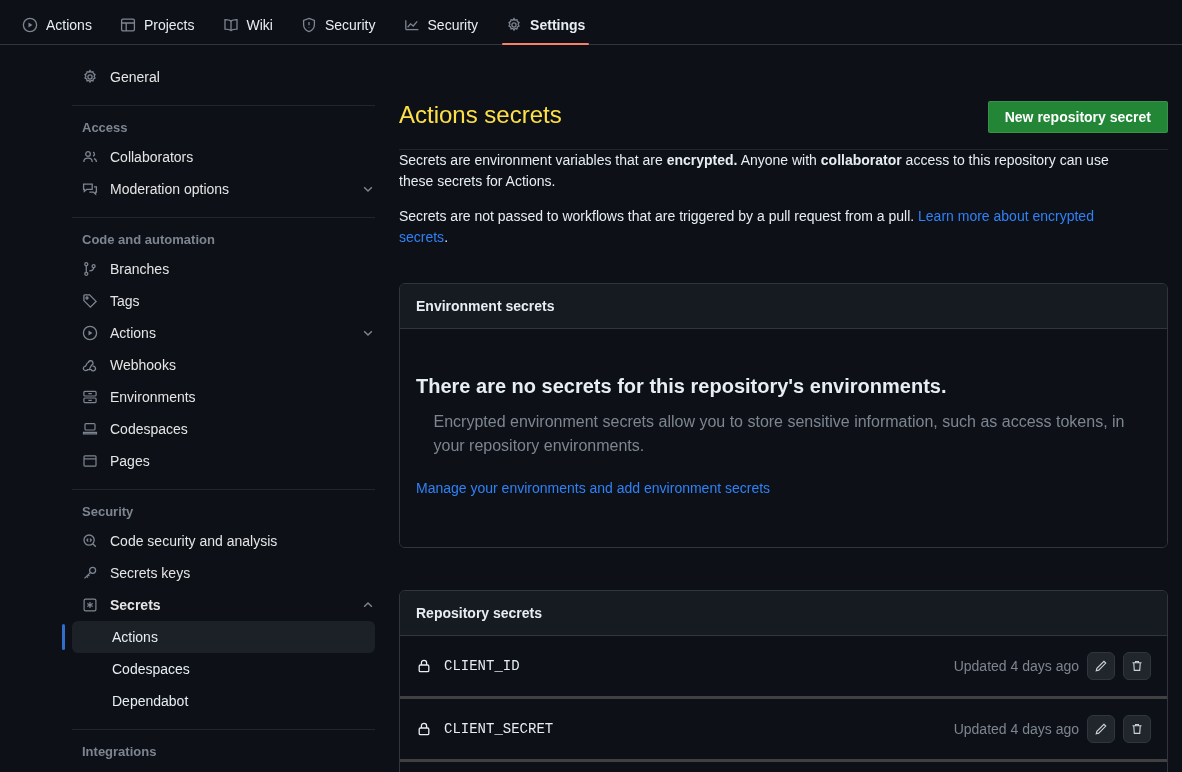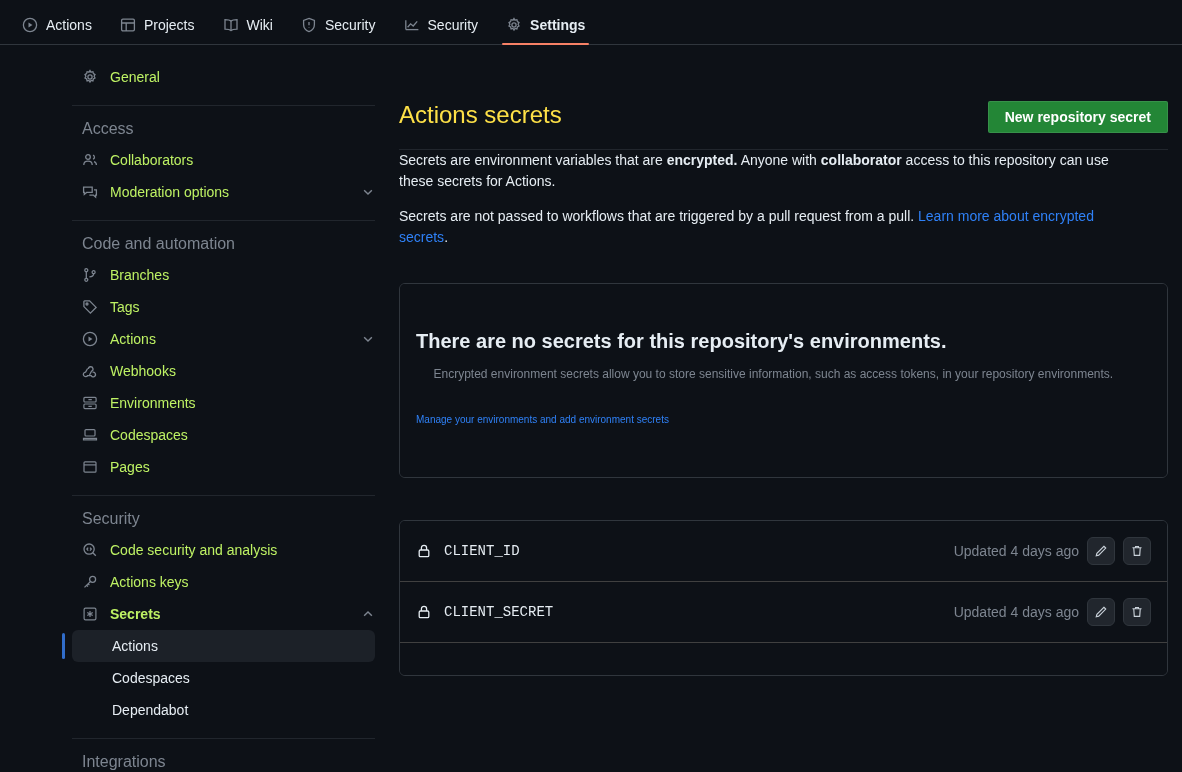--- a/index.html
+++ b/index.html
@@ -57,32 +57,33 @@
 
   
   .side-item {
     display: flex;
     align-items: center;
     gap: 12px;
     height: 32px;
     padding: 0 8px 0 10px;
     border-radius: 6px;
     font-size: 14px;
-    color: #bef264;
+    color: #e5e5e5;
     cursor: pointer;
     position: relative;
   }
   .side-item .ico { color: #7d8590; display: flex; width: 16px; justify-content: center; }
   .side-item .lbl { flex: 1; }
   .side-item .chev { color: #7d8590; display: flex; }
   .side-group-title {
-    font-size: 16px;
+    font-size: 13px;
     color: #7d8590;
     padding: 0 10px;
     margin: 14px 0 6px 0;
+    font-weight: bold;
   }
   .side-divider {
     height: 1px;
     background: #21262d;
     margin: 12px 8px 0 0;
   }
   .sub-item {
     display: flex;
     align-items: center;
     height: 32px;
@@ -153,34 +154,34 @@
     color: #e6edf3;
     border-bottom: 1px solid #30363d;
   }
   .blank {
     padding: 46px 16px 50px 16px;
     text-align: left;
     background: #0d1117;
   }
   .blank-title { font-size: 20px; font-weight: bold; color: #e6edf3; }
   .blank-desc {
-    font-size: 12px;
+    font-size: 16px;
     color: #7d8590;
     line-height: 1.5;
-    margin: 12px auto 9px auto;
+    margin: 12px auto 0 auto;
     max-width: 700px;
   }
-  .blank-link { display: inline-block; margin-top: 22px; font-size: 10px; }
+  .blank-link { display: inline-block; margin-top: 22px; font-size: 14px; }
 
   
   .srow {
     display: flex;
     align-items: center;
     padding: 16px;
-    border-bottom: 1px solid #404040;
+    border-bottom: 3px solid #404040;
     background: #0d1117;
   }
   .srow:last-child { border-bottom: none; }
   .srow .lock { color: #e6edf3; display: flex; margin-right: 12px; }
   .srow .sname {
     font-family: "Liberation Mono", monospace;
     font-size: 14px;
     color: #e6edf3;
     flex: 1;
   }
@@ -392,21 +393,21 @@
       </span>
       <span class="lbl">Code security and analysis</span>
     </div>
     <div class="side-item">
       <span class="ico">
         <svg width="16" height="16" viewBox="0 0 16 16" fill="none" stroke="currentColor" stroke-width="1.3">
             <circle cx="10.6" cy="5.3" r="3"></circle>
             <path d="M8.5 7.4l-6 6M4.6 11.3l1.3 1.3M6.1 9.8l1.3 1.3"></path>
           </svg>
       </span>
-      <span class="lbl">Actions keys</span>
+      <span class="lbl">Secrets keys</span>
     </div>
     <div class="side-item bold">
       <span class="ico">
         <svg width="16" height="16" viewBox="0 0 16 16" fill="none" stroke="currentColor" stroke-width="1.2">
             <rect x="2.1" y="2.1" width="11.8" height="11.8" rx="1.4"></rect>
             <path d="M8 4.9v6.2M5.3 6.4l5.4 3.2M10.7 6.4l-5.4 3.2"></path>
           </svg>
       </span>
       <span class="lbl">Secrets</span>
       <span class="chev">
@@ -435,28 +436,30 @@
     <div class="head-row">
       <h1 class="page-title">Actions secrets</h1>
       <button class="btn-primary">New repository secret</button>
     </div>
 
     <p class="para"><span>Secrets are environment variables that are </span><b>encrypted.</b><span> Anyone with </span><b>collaborator</b><span> access to this repository can use these secrets for Actions.</span></p>
 
     <p class="para second"><span>Secrets are not passed to workflows that are triggered by a pull request from a pull. </span><a class="lnk">Learn more about encrypted secrets</a><span>.</span></p>
 
     <div class="panel env">
+      <div class="panel-head">Environment secrets</div>
       <div class="blank">
         <div class="blank-title">There are no secrets for this repository's environments.</div>
         <div class="blank-desc">Encrypted environment secrets allow you to store sensitive information, such as access tokens, in your repository environments.</div>
         <a class="lnk blank-link">Manage your environments and add environment secrets</a>
       </div>
     </div>
 
     <div class="panel repo">
+      <div class="panel-head">Repository secrets</div>
 
       <div class="srow">
         <span class="lock">
           <svg width="16" height="16" viewBox="0 0 16 16" fill="none" stroke="currentColor" stroke-width="1.3">
               <rect x="3.2" y="7" width="9.6" height="6.6" rx="1.2"></rect>
               <path d="M5.4 7V4.9a2.6 2.6 0 015.2 0V7"></path>
             </svg>
         </span>
         <span class="sname">CLIENT_ID</span>
         <span class="supd">Updated 4 days ago</span>

